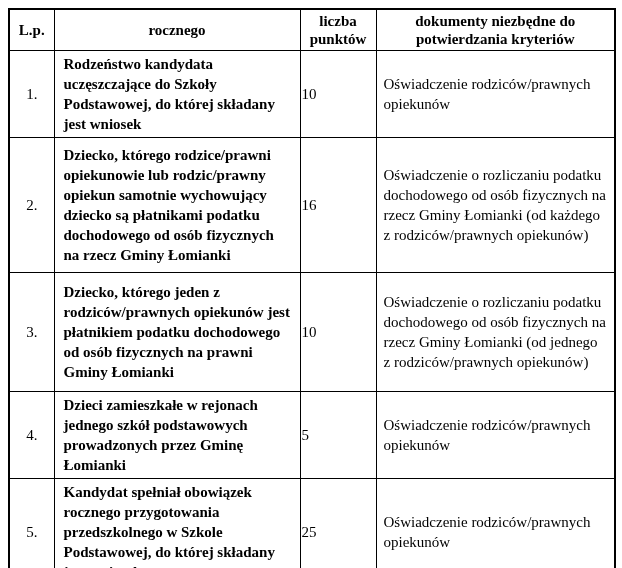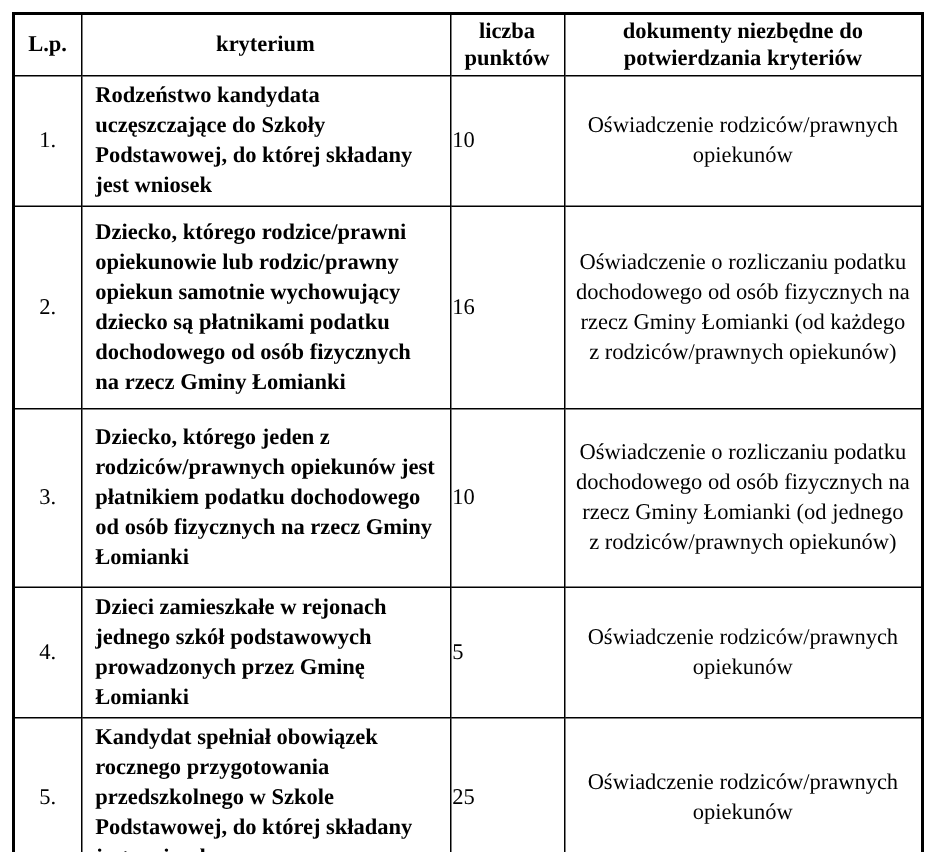--- a/index.html
+++ b/index.html
@@ -54,59 +54,58 @@
     text-align: left;
     padding: 3px 6px 3px 9px;
     line-height: 20px;
     font-weight: bold;
   }
   td.cell-punkty {
     text-align: left;
     line-height: 20px;
   }
   td.cell-dokumenty {
-    text-align: center;
     padding: 3px 7px;
     line-height: 20px;
   }
 </style>
 </head>
 <body>
 
 <table class="doc-table">
   <colgroup>
     <col class="c-lp">
     <col class="c-kry">
     <col class="c-pkt">
     <col class="c-dok">
   </colgroup>
   <thead>
     <tr class="h-head">
       <th>L.p.</th>
-      <th>kryterium</th>
+      <th>rocznego</th>
       <th>liczba punktów</th>
       <th>dokumenty niezbędne do potwierdzania kryteriów</th>
     </tr>
   </thead>
   <tbody>
     <tr class="h-r1">
       <td class="cell-lp">1.</td>
       <td class="cell-kryterium">Rodzeństwo kandydata uczęszczające do Szkoły Podstawowej, do której składany jest wniosek</td>
       <td class="cell-punkty">10</td>
       <td class="cell-dokumenty">Oświadczenie rodziców/prawnych opiekunów</td>
     </tr>
     <tr class="h-r2">
       <td class="cell-lp">2.</td>
       <td class="cell-kryterium">Dziecko, którego rodzice/prawni opiekunowie lub rodzic/prawny opiekun samotnie wychowujący dziecko są płatnikami podatku dochodowego od osób fizycznych na rzecz Gminy Łomianki</td>
       <td class="cell-punkty">16</td>
       <td class="cell-dokumenty">Oświadczenie o rozliczaniu podatku dochodowego od osób fizycznych na rzecz Gminy Łomianki (od każdego z rodziców/prawnych opiekunów)</td>
     </tr>
     <tr class="h-r3">
       <td class="cell-lp">3.</td>
-      <td class="cell-kryterium">Dziecko, którego jeden z rodziców/prawnych opiekunów jest płatnikiem podatku dochodowego od osób fizycznych na rzecz Gminy Łomianki</td>
+      <td class="cell-kryterium">Dziecko, którego jeden z rodziców/prawnych opiekunów jest płatnikiem podatku dochodowego od osób fizycznych na prawni Gminy Łomianki</td>
       <td class="cell-punkty">10</td>
       <td class="cell-dokumenty">Oświadczenie o rozliczaniu podatku dochodowego od osób fizycznych na rzecz Gminy Łomianki (od jednego z rodziców/prawnych opiekunów)</td>
     </tr>
     <tr class="h-r4">
       <td class="cell-lp">4.</td>
       <td class="cell-kryterium">Dzieci zamieszkałe w rejonach jednego szkół podstawowych prowadzonych przez Gminę Łomianki</td>
       <td class="cell-punkty">5</td>
       <td class="cell-dokumenty">Oświadczenie rodziców/prawnych opiekunów</td>
     </tr>
     <tr class="h-r5">

